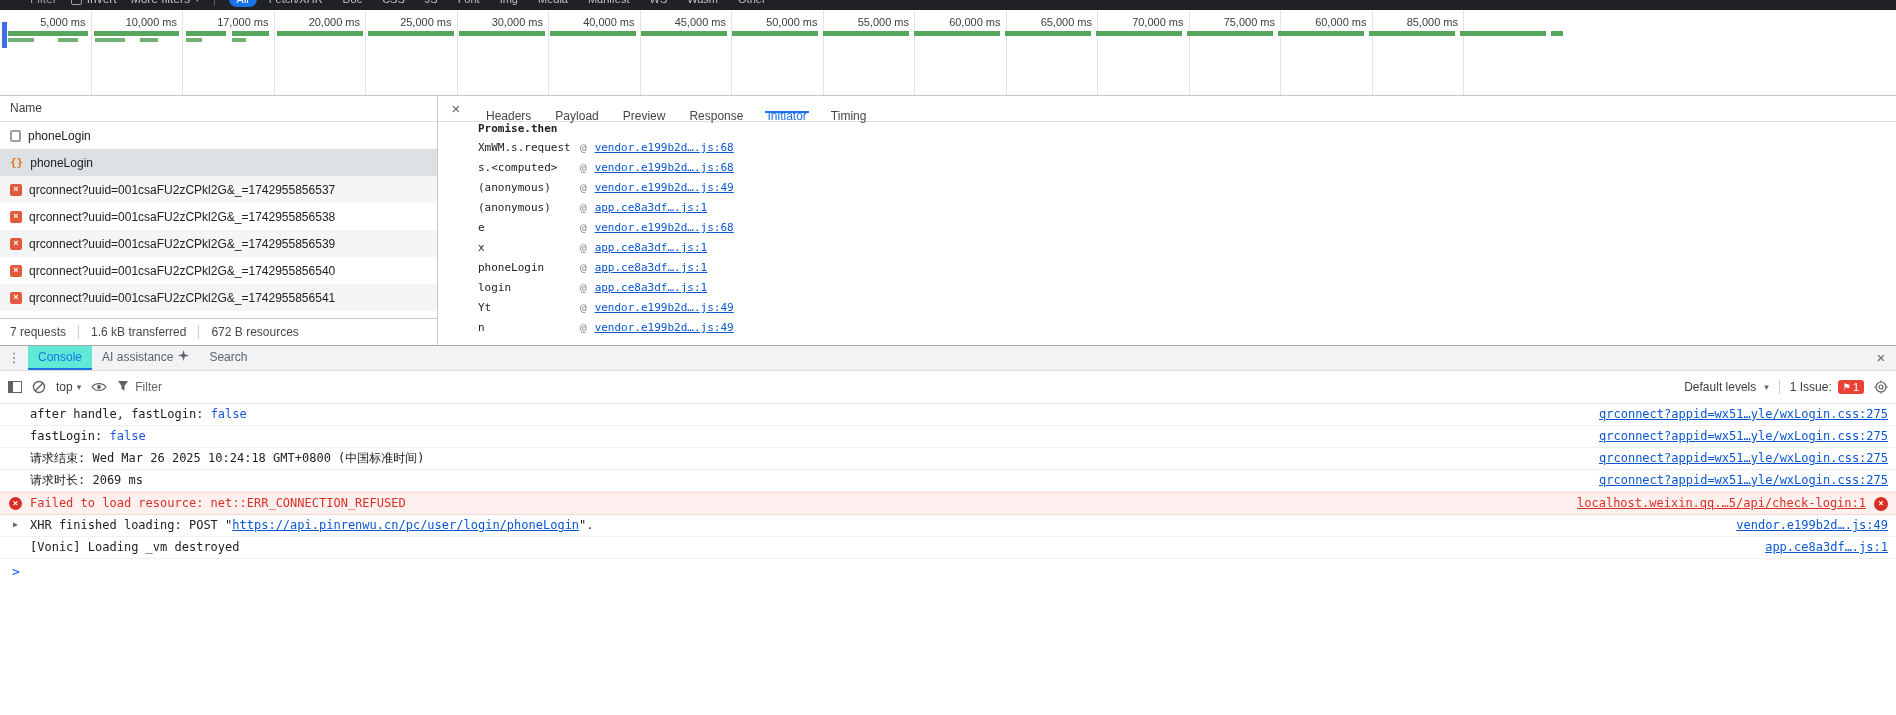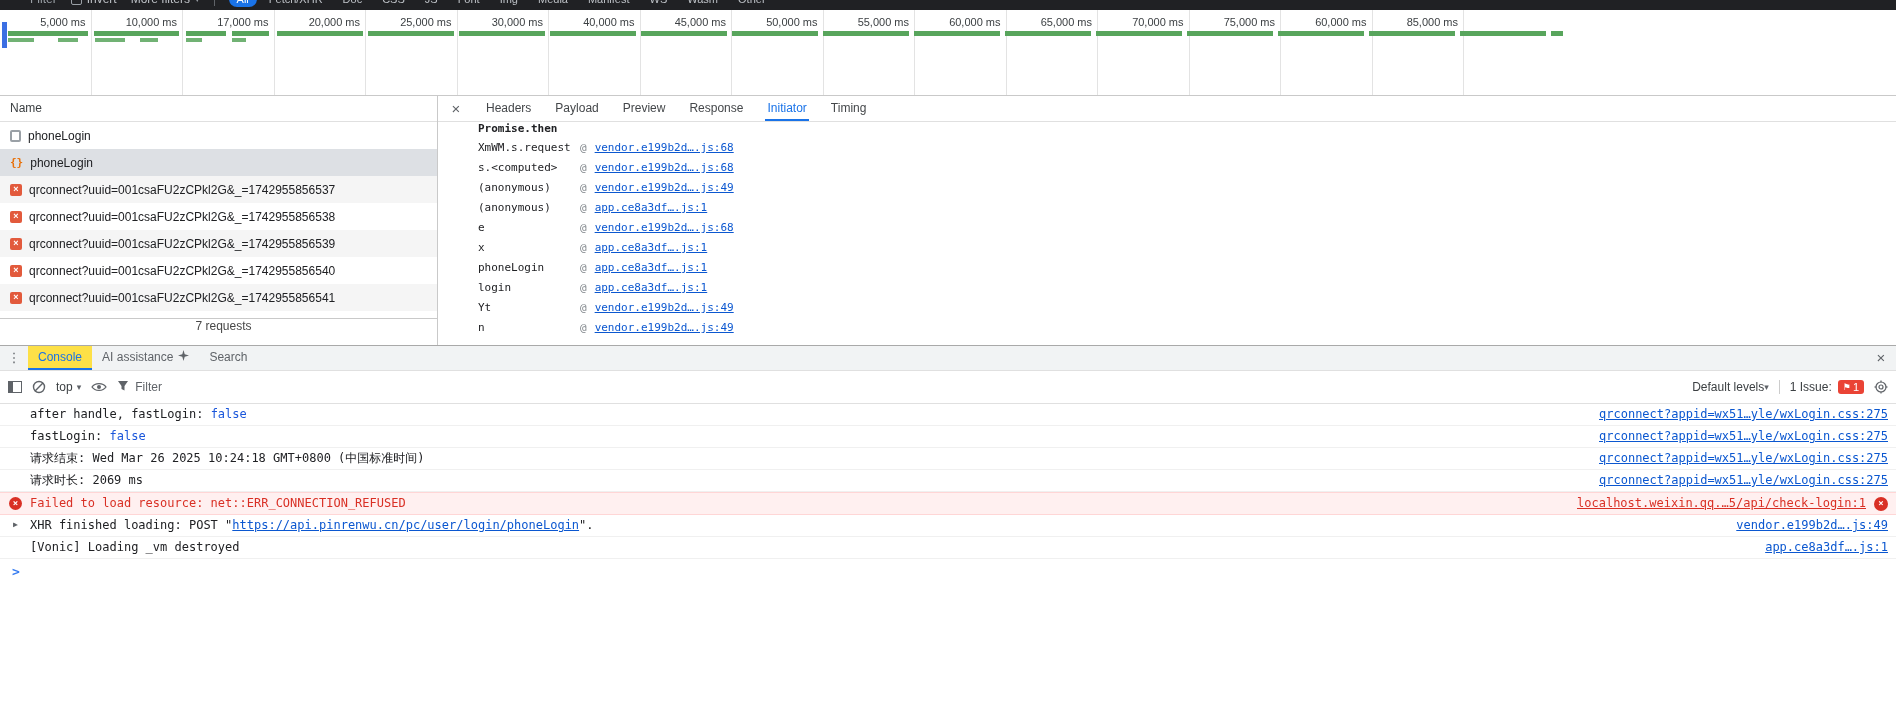--- a/index.html
+++ b/index.html
@@ -38,54 +38,54 @@
   .req-row { height: 27px; display: flex; align-items: center; gap: 7px; padding-left: 10px; font-size: 12px; color: #202124; }
   .req-row.striped { background: #f5f5f5; }
   .req-row.selected { background: var(--selected-row, #dde0e4); }
   .req-name { white-space: nowrap; overflow: hidden; }
   .ic-doc { width: 11px; height: 12px; border: 2px solid #9aa0a6; border-radius: 2px; flex: none; }
   .ic-xhr { color: var(--xhr-icon, #e8710a); font: bold 11px "DejaVu Sans Mono", monospace; flex: none; }
   .ic-err { width: 12px; height: 12px; background: var(--failed-icon, #e25a3c); border-radius: 2px; flex: none;
             display: flex; align-items: center; justify-content: center; }
   .ic-err span { color: #fff; font-size: 9px; font-weight: bold; line-height: 1; }
   .summary { margin-top: auto; height: 27px; border-top: 1px solid #c9c9c9; display: flex; align-items: center;
-             gap: 12px; padding-left: 10px; font-size: 12px; color: #474747; background: #fff; flex-direction: column; }
+             gap: 12px; padding-left: 10px; font-size: 12px; color: #474747; background: #fff; }
   .v-sep, .summary .v-sep { width: 1px; height: 14px; background: #ccc; flex: none; }
 
   
   .details { flex: 1; min-width: 0; display: flex; flex-direction: column; background: #fff; }
   .det-tabs { height: 26px; display: flex; align-items: stretch; border-bottom: 1px solid #e0e0e0; font-size: 12px; color: #44474a; }
   .det-close { width: 36px; text-align: center; line-height: 26px; font-size: 15px; color: #5f6368; }
   .det-tabs-wrap { display: flex; }
-  .det-tab { padding: 0 2px; margin: 0 10px; line-height: 24px; border-bottom: 2px solid transparent; }
+  .det-tab { padding: 0 2px; margin: 8px 10px; line-height: 24px; border-bottom: 2px solid transparent; }
   .det-tab.active { color: var(--accent, #1a73e8); border-bottom-color: var(--accent, #1a73e8); }
   .initiator { padding: 1px 0 0 40px; font-family: "DejaVu Sans Mono", monospace; font-size: 11px; color: #202124; overflow: hidden; flex: 1; }
   .init-header { font-weight: bold; height: 18px; line-height: 18px; margin-top: -3px; }
   .frame { height: 20px; line-height: 20px; display: flex; }
   .frame .fn { width: 102px; flex: none; white-space: nowrap; overflow: hidden; }
   .frame .at { color: #80868b; margin-right: 8px; }
   .flink { color: var(--link, #0b57d0); text-decoration: underline; white-space: nowrap; }
 
   
   .drawer { height: 370px; border-top: 1px solid #a9a9a9; display: flex; flex-direction: column; background: #fff; }
   .drawer-tabs { height: 25px; background: #f1f3f4; display: flex; align-items: stretch; font-size: 12px; color: #5f6368; border-bottom: 1px solid #e0e0e0; }
   .kebab { width: 28px; text-align: center; line-height: 24px; font-size: 13px; color: #5f6368; }
   .ctabs { display: flex; }
   .drawer-tab { display: flex; align-items: center; gap: 5px; padding: 0 10px; border-bottom: 2px solid transparent; }
-  .drawer-tab.active { color: var(--accent, #1a73e8); border-bottom-color: var(--accent, #1a73e8); background: #fde047; text-align: right; }
+  .drawer-tab.active { color: var(--accent, #1a73e8); border-bottom-color: var(--accent, #1a73e8); background: #5eead4; text-align: right; }
   .spacer { flex: 1; }
   .drawer-close { width: 30px; text-align: center; line-height: 24px; font-size: 15px; color: #5f6368; }
 
   .console-toolbar { height: 27px; flex: none; display: flex; align-items: center; gap: 10px; padding: 16px 8px;
                      border-bottom: 1px solid #e0e0e0; font-size: 12px; color: #3c4043; background: #fff; }
   .tbtn { display: inline-flex; align-items: center; }
   .ctx { display: inline-flex; align-items: center; gap: 4px; }
   .chev2 { font-size: 9px; color: #5f6368; }
   .filter-box { display: inline-flex; align-items: center; gap: 6px; color: #5f6368; }
-  .levels { display: inline-flex; align-items: center; gap: 0; }
+  .levels { display: inline-flex; align-items: center; gap: 8px; }
   .issues { display: inline-flex; align-items: center; gap: 6px; }
   .issue-badge { display: inline-flex; align-items: center; gap: 2px; background: var(--badge, #ea4335); color: #fff;
                  border-radius: 3px; padding: 1px 5px; font-size: 11px; }
   .issue-badge .flag { font-size: 9px; }
 
   .console-msgs { font-family: "DejaVu Sans Mono", monospace; font-size: 12px; color: #202124; }
   .msg { position: relative; display: flex; align-items: center; padding: 2px 8px 2px 30px; min-height: 19px;
          line-height: 17px; border-bottom: 1px solid #f0f0f0; }
   .msg .mtext { flex: 1; white-space: nowrap; overflow: hidden; }
   .msg .msrc { margin-left: 20px; color: var(--link, #0b57d0); text-decoration: underline; white-space: nowrap; }

